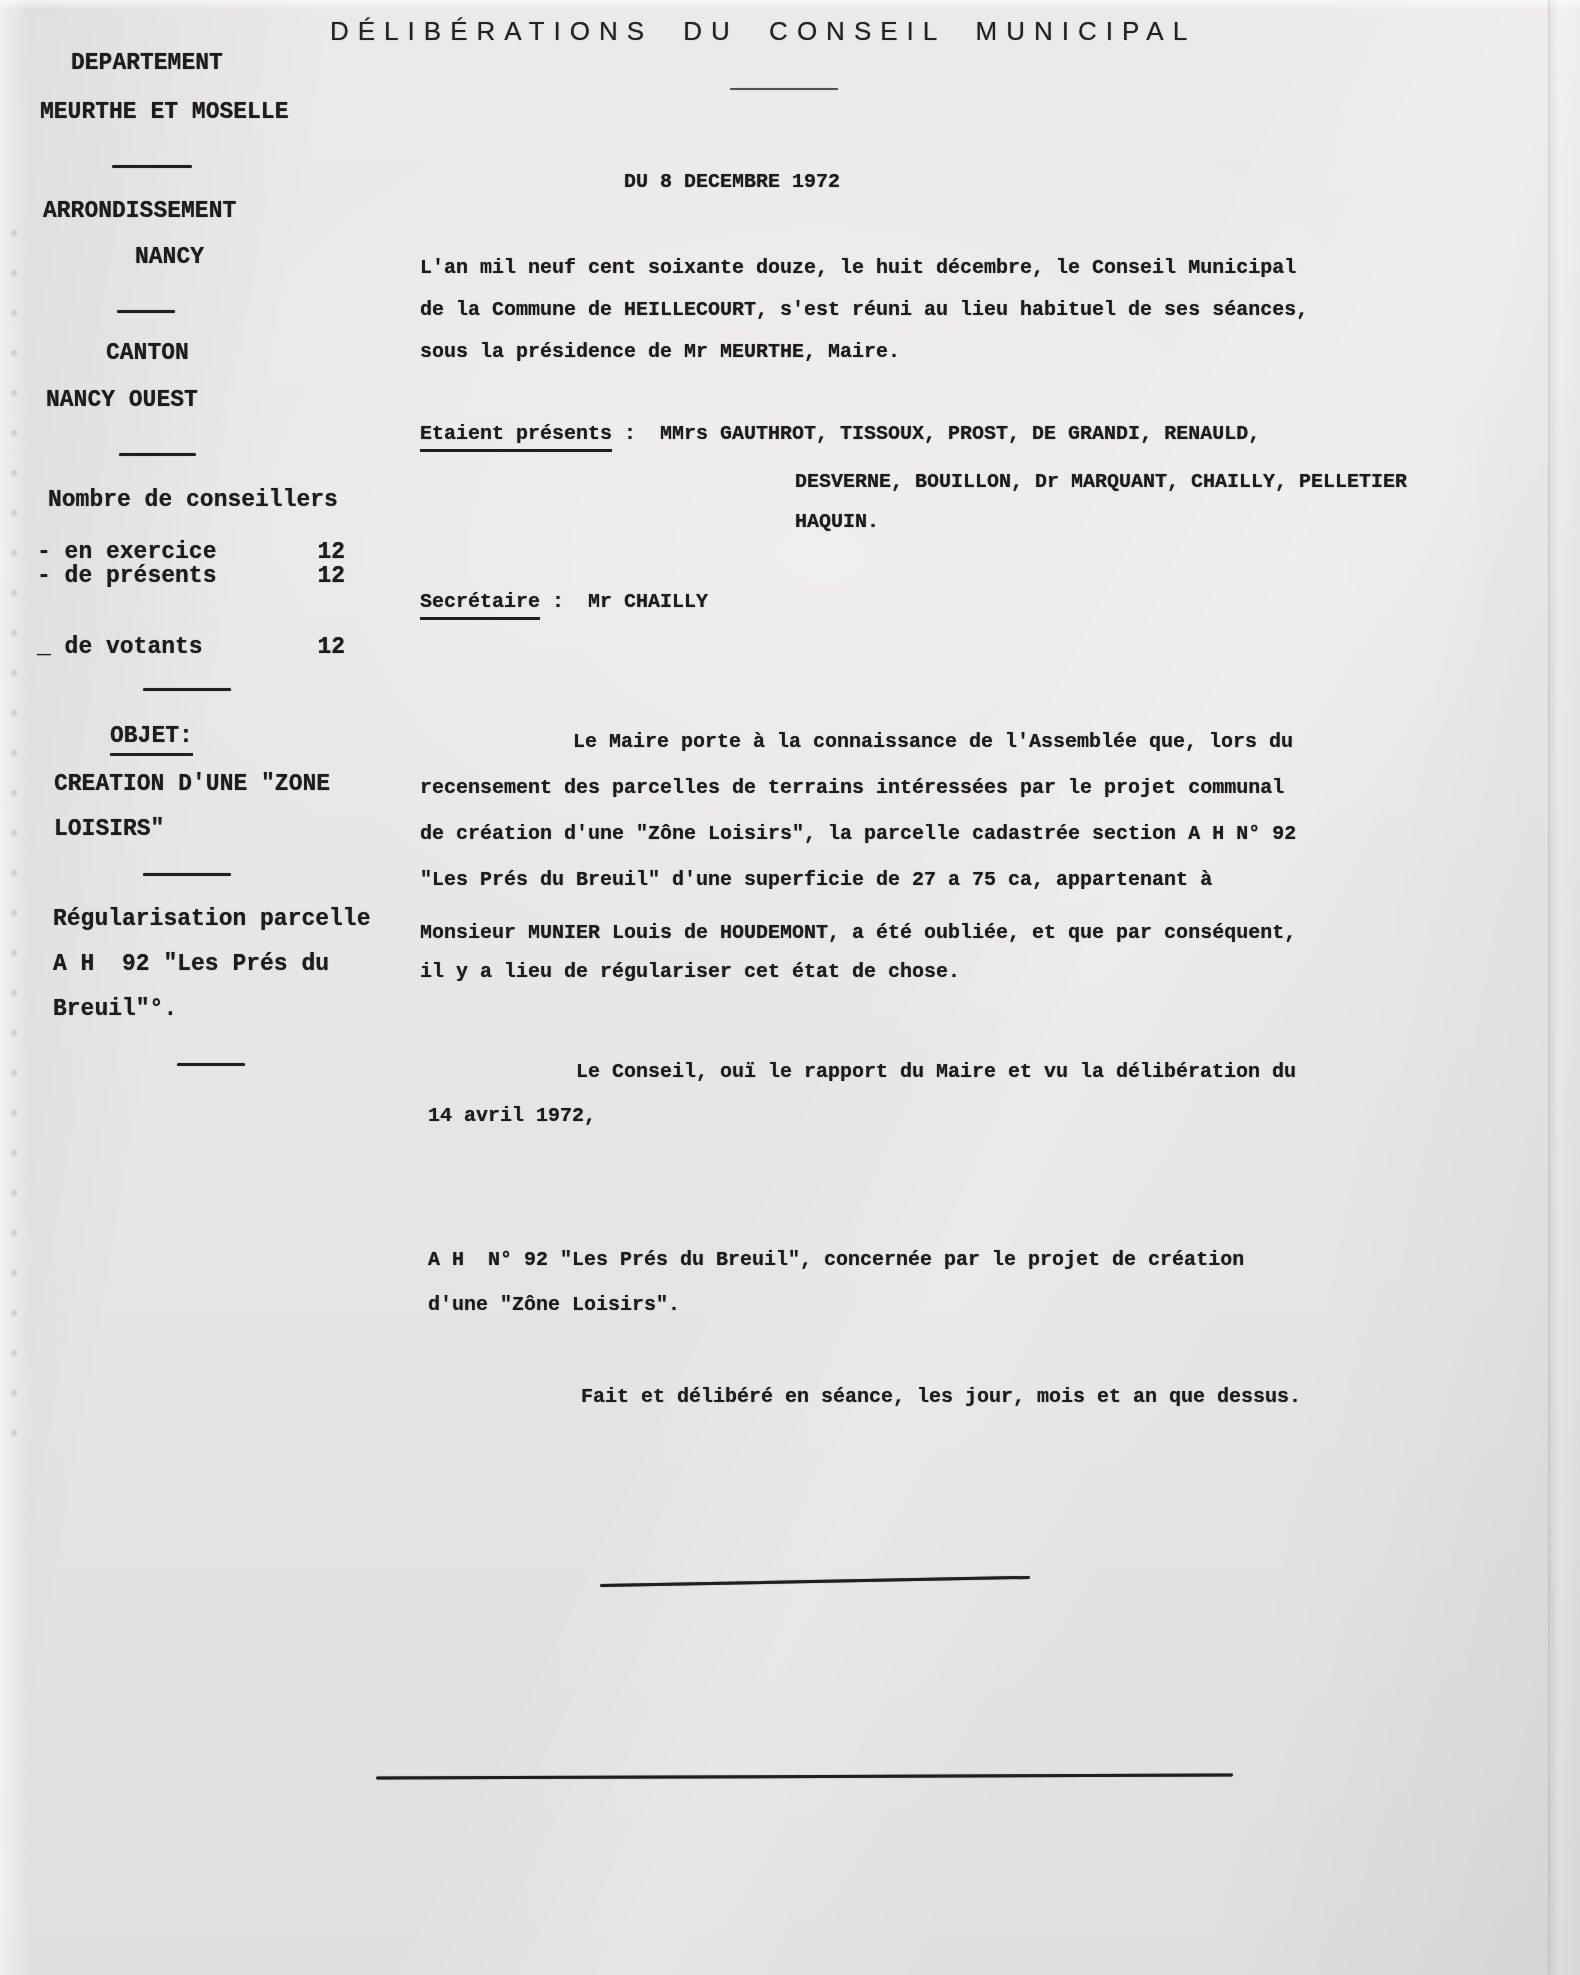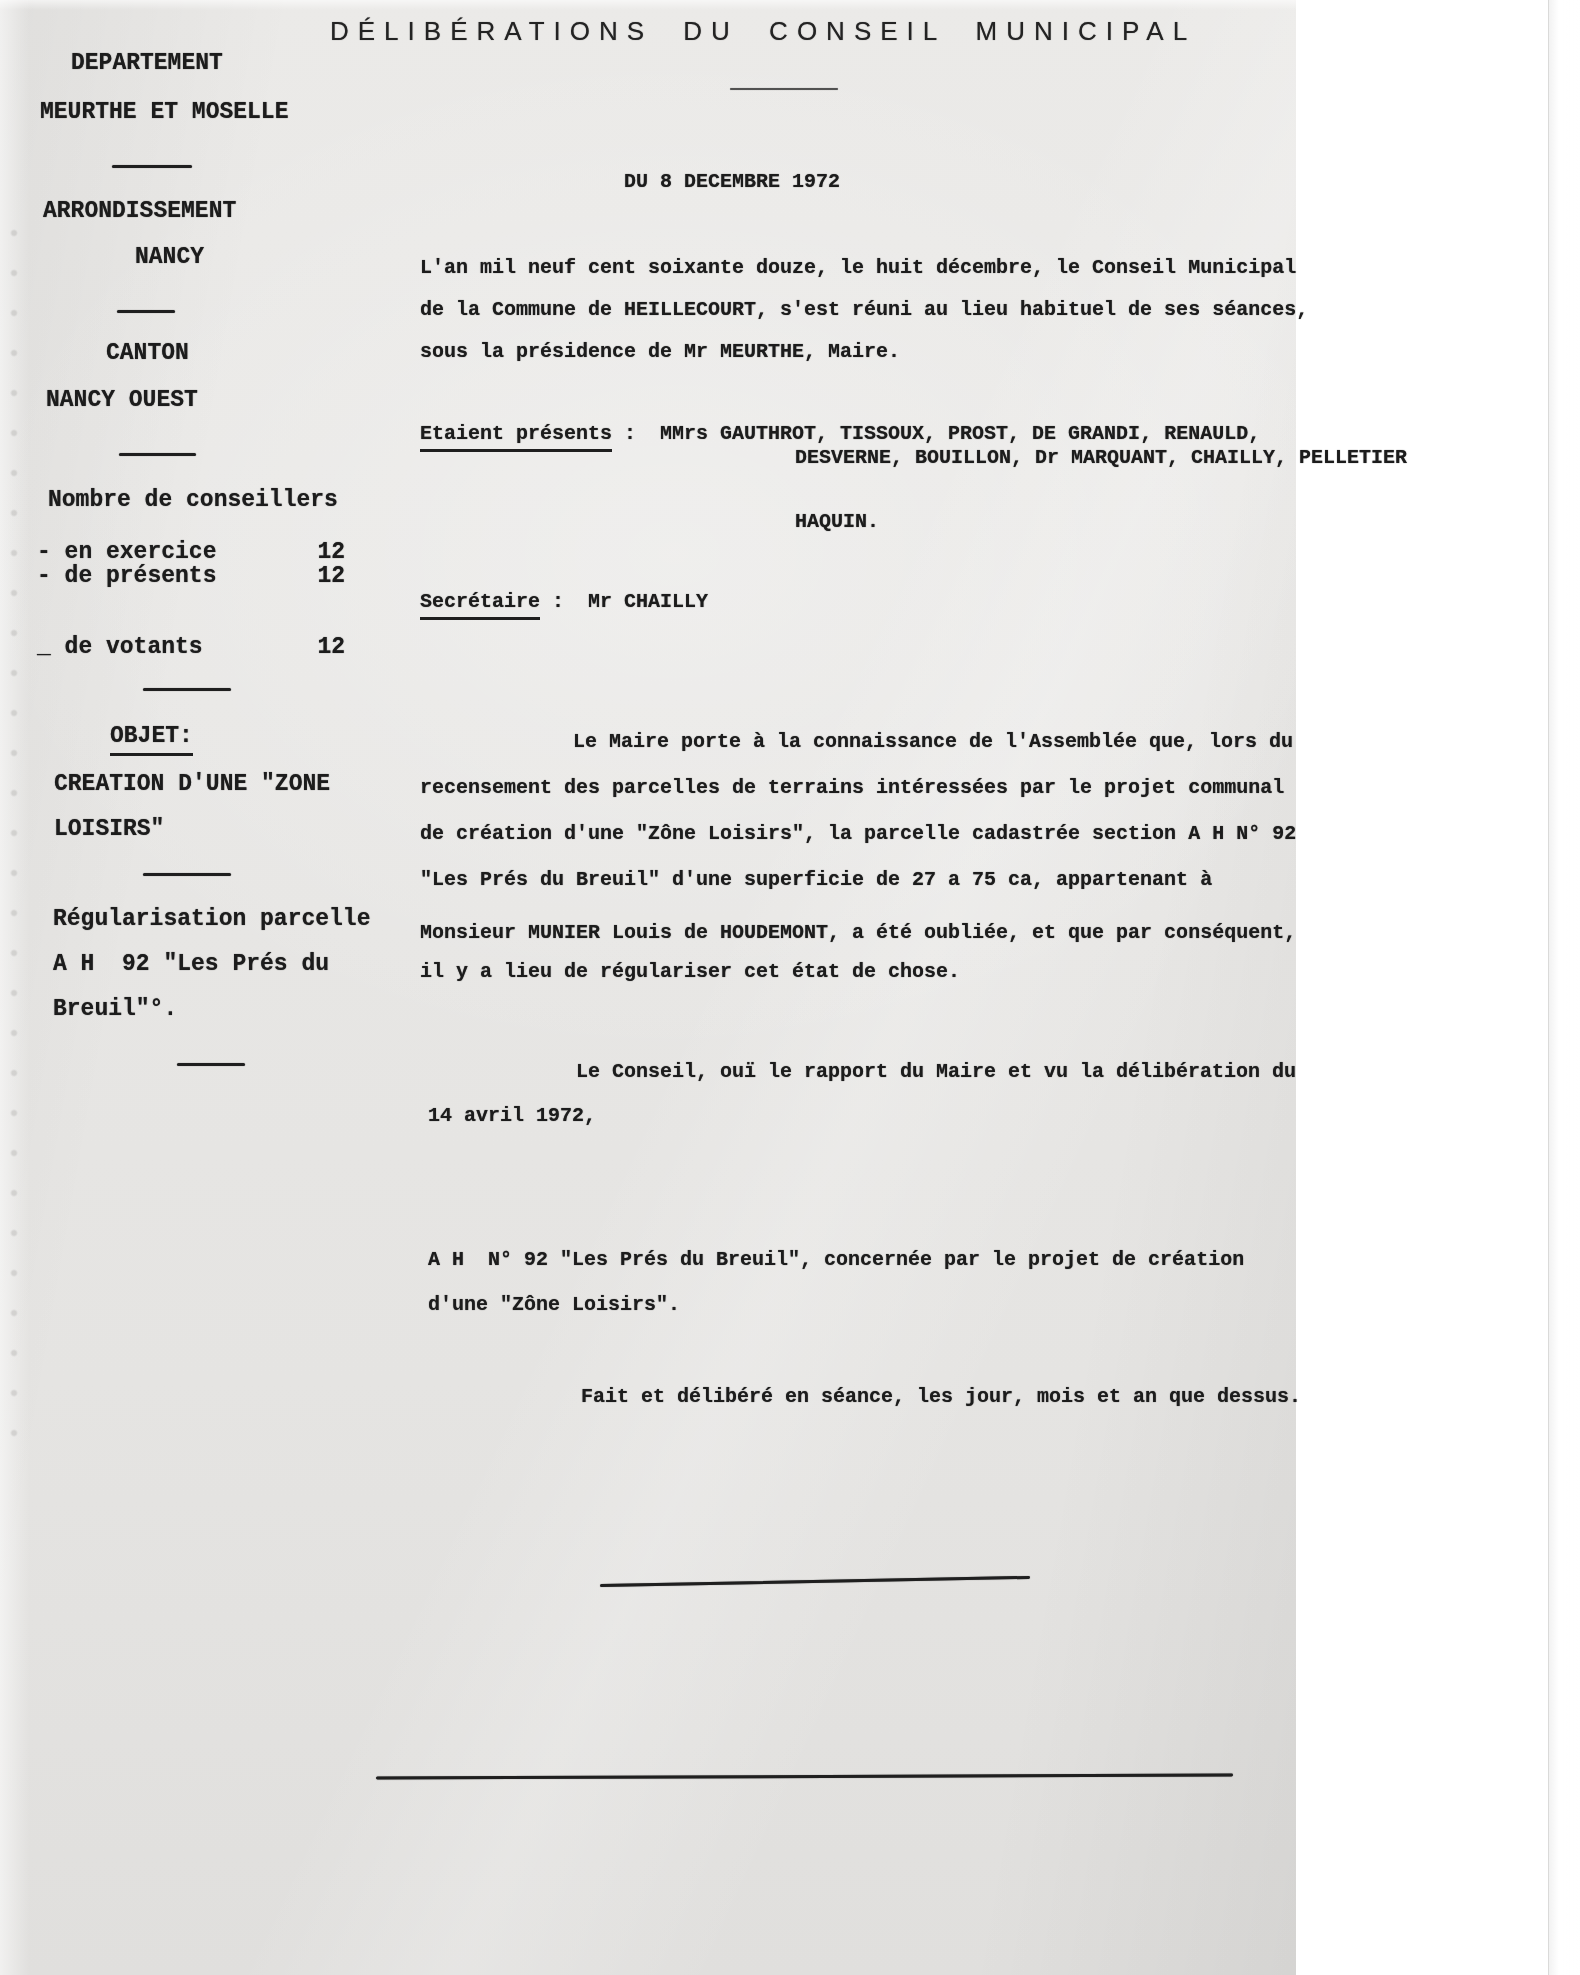--- a/index.html
+++ b/index.html
@@ -1,18 +1,18 @@
 <!DOCTYPE html>
 <html><head>
 <meta charset="utf-8">
 <style>
   html,body{margin:0;padding:0;}
   body{width:1580px;height:1975px;overflow:hidden;}
   .page{
-    position:relative;width:1296px;height:1975px;
+    position:relative;width:1580px;height:1975px;
     background:
       radial-gradient(1100px 800px at 52% 28%, rgba(255,255,255,0.30), rgba(255,255,255,0) 65%),
       linear-gradient(115deg, rgba(0,0,0,0) 52%, rgba(255,255,255,0.20) 62%, rgba(0,0,0,0) 74%),
       linear-gradient(100deg, rgba(0,0,0,0.05), rgba(0,0,0,0) 18%, rgba(0,0,0,0) 80%, rgba(0,0,0,0.05)),
       linear-gradient(#ebeae8, #e5e4e2 70%, #e0dfdd);
     font-family:"Liberation Mono","DejaVu Sans Mono",monospace;
     color:#1c1c1c;
   }
   .t{
     position:absolute;
@@ -101,21 +101,21 @@
   <div class="t sb" style="left:53px;top:908px;">Régularisation parcelle</div>
   <div class="t sb" style="left:53px;top:953px;">A H  92 "Les Prés du</div>
   <div class="t sb" style="left:53px;top:998px;">Breuil"°.</div>
   <div class="rule" style="left:177px;top:1063px;width:68px;"></div>
 
   <div class="t" style="left:420px;top:258px;">L'an mil neuf cent soixante douze, le huit décembre, le Conseil Municipal</div>
   <div class="t" style="left:420px;top:300px;">de la Commune de HEILLECOURT, s'est réuni au lieu habituel de ses séances,</div>
   <div class="t" style="left:420px;top:342px;">sous la présidence de Mr MEURTHE, Maire.</div>
 
   <div class="t" style="left:420px;top:424px;"><span class="u">Etaient présents</span><span> :  </span><span>MMrs GAUTHROT, TISSOUX, PROST, DE GRANDI, RENAULD,</span></div>
-  <div class="t" style="left:795px;top:448px;">DESVERNE, BOUILLON, Dr MARQUANT, CHAILLY, PELLETIER</div>
+  <div class="t" style="left:795px;top:472px;">DESVERNE, BOUILLON, Dr MARQUANT, CHAILLY, PELLETIER</div>
   <div class="t" style="left:795px;top:512px;">HAQUIN.</div>
 
   <div class="t" style="left:420px;top:592px;"><span class="u">Secrétaire</span><span> :  </span><span>Mr CHAILLY</span></div>
 
   <div class="t" style="left:573px;top:732px;">Le Maire porte à la connaissance de l'Assemblée que, lors du</div>
   <div class="t" style="left:420px;top:778px;">recensement des parcelles de terrains intéressées par le projet communal</div>
   <div class="t" style="left:420px;top:824px;">de création d'une "Zône Loisirs", la parcelle cadastrée section A H N° 92</div>
   <div class="t" style="left:420px;top:870px;">"Les Prés du Breuil" d'une superficie de 27 a 75 ca, appartenant à</div>
   <div class="t" style="left:420px;top:916px;margin-top:7px;">Monsieur MUNIER Louis de HOUDEMONT, a été oubliée, et que par conséquent,</div>
   <div class="t" style="left:420px;top:962px;">il y a lieu de régulariser cet état de chose.</div>

